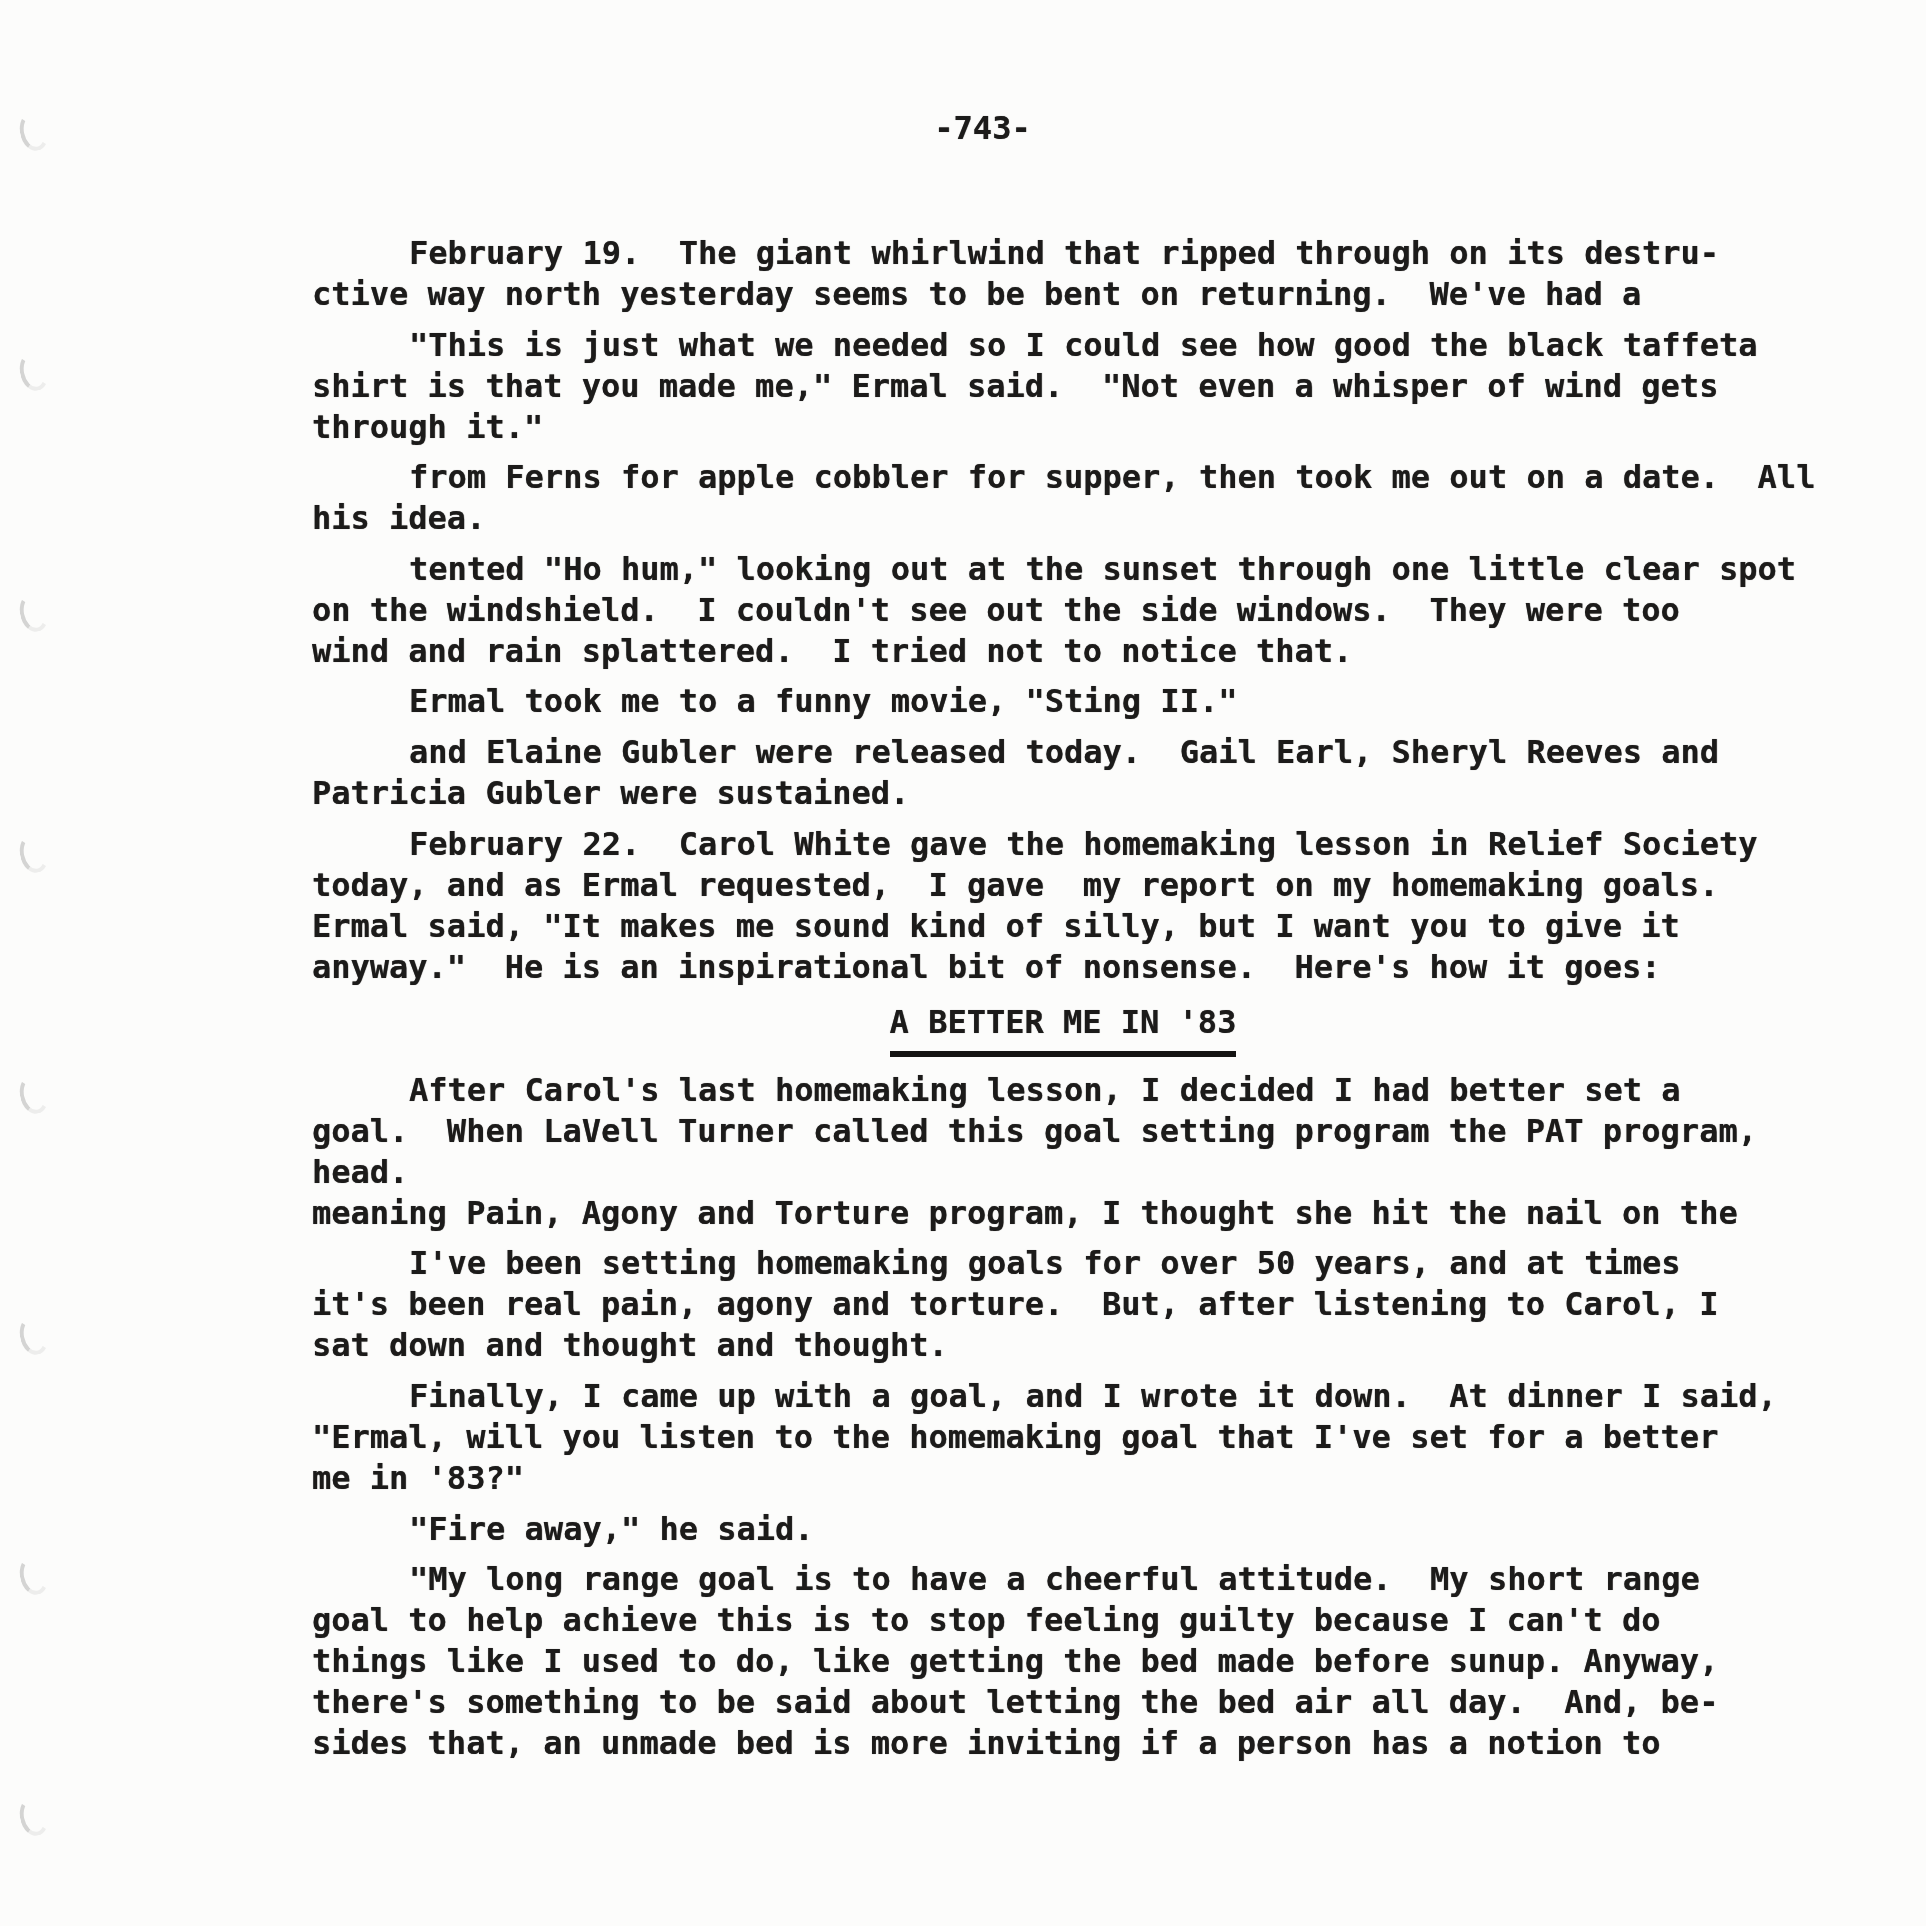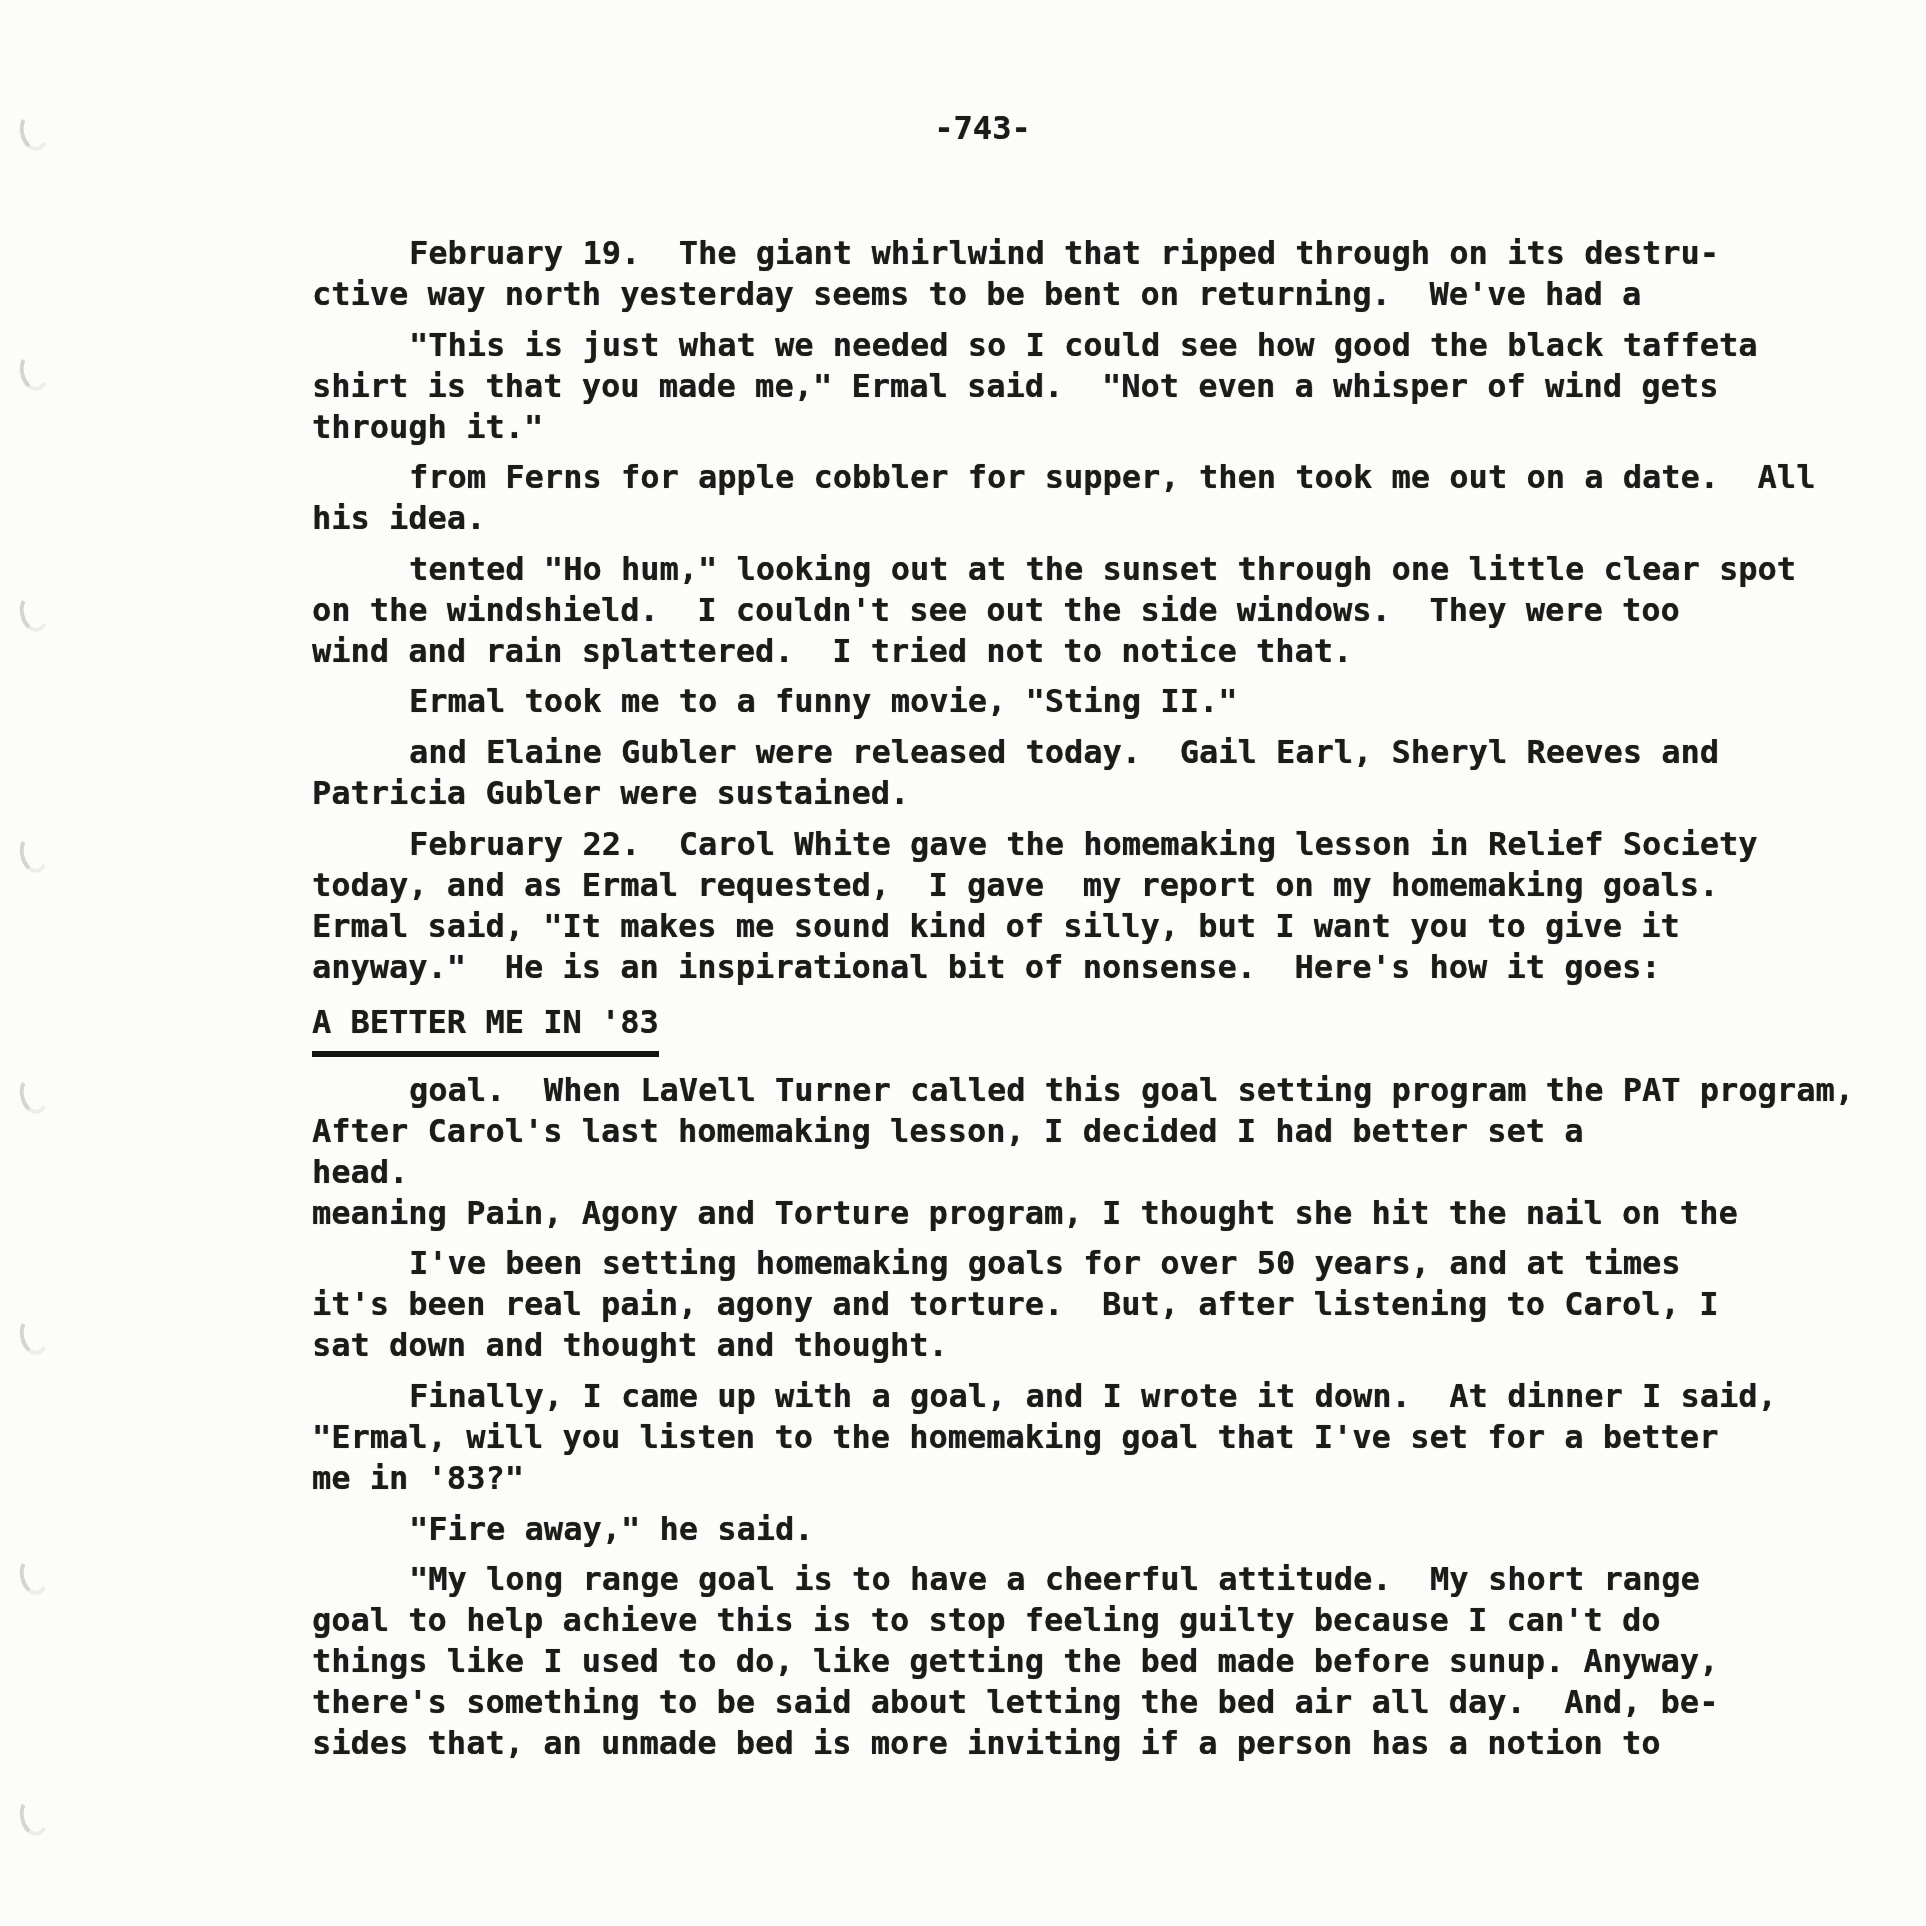--- a/index.html
+++ b/index.html
@@ -36,20 +36,21 @@
     left:312px;
     width:1502px;
     font-size:32px;
     line-height:41px;
   }
   .para{margin:0 0 9.6px 0;}
   .para .line{white-space:pre;}
   .para .line:first-child{text-indent:97px;}
   .heading{
     margin:14px 0 12.7px 0;
+    text-align:center;
     white-space:pre;
   }
   .heading span{
     display:inline-block;
     padding-bottom:8.5px;
     border-bottom:6.5px solid #141312;
   }
   
   .binder-mark{
     position:absolute;
@@ -95,22 +96,22 @@
         <div class="line">Patricia Gubler were sustained.</div>
       </div>
       <div class="para">
         <div class="line">February 22.  Carol White gave the homemaking lesson in Relief Society</div>
         <div class="line">today, and as Ermal requested,  I gave  my report on my homemaking goals.</div>
         <div class="line">Ermal said, "It makes me sound kind of silly, but I want you to give it</div>
         <div class="line">anyway."  He is an inspirational bit of nonsense.  Here's how it goes:</div>
       </div>
       <div class="heading"><span>A BETTER ME IN '83</span></div>
       <div class="para">
+        <div class="line">After Carol's last homemaking lesson, I decided I had better set a</div>
         <div class="line">goal.  When LaVell Turner called this goal setting program the PAT program,</div>
-        <div class="line">After Carol's last homemaking lesson, I decided I had better set a</div>
         <div class="line">head.</div>
         <div class="line">meaning Pain, Agony and Torture program, I thought she hit the nail on the</div>
       </div>
       <div class="para">
         <div class="line">I've been setting homemaking goals for over 50 years, and at times</div>
         <div class="line">it's been real pain, agony and torture.  But, after listening to Carol, I</div>
         <div class="line">sat down and thought and thought.</div>
       </div>
       <div class="para">
         <div class="line">Finally, I came up with a goal, and I wrote it down.  At dinner I said,</div>

